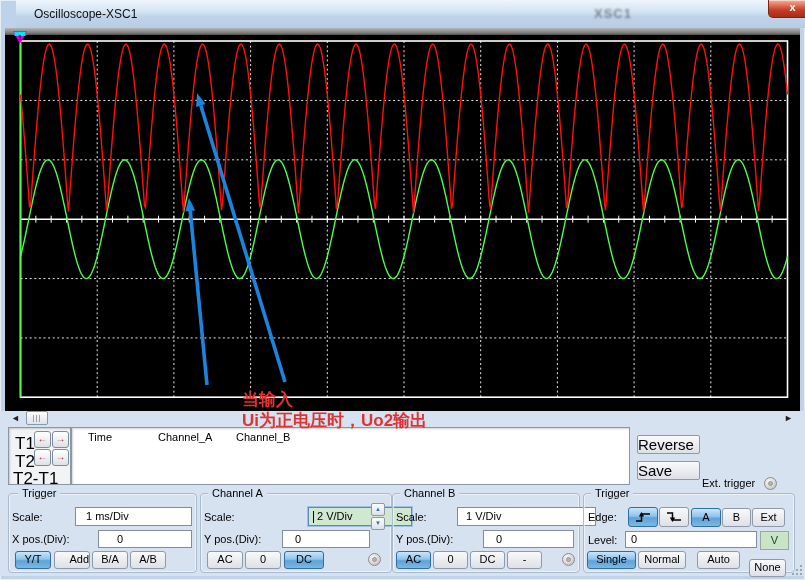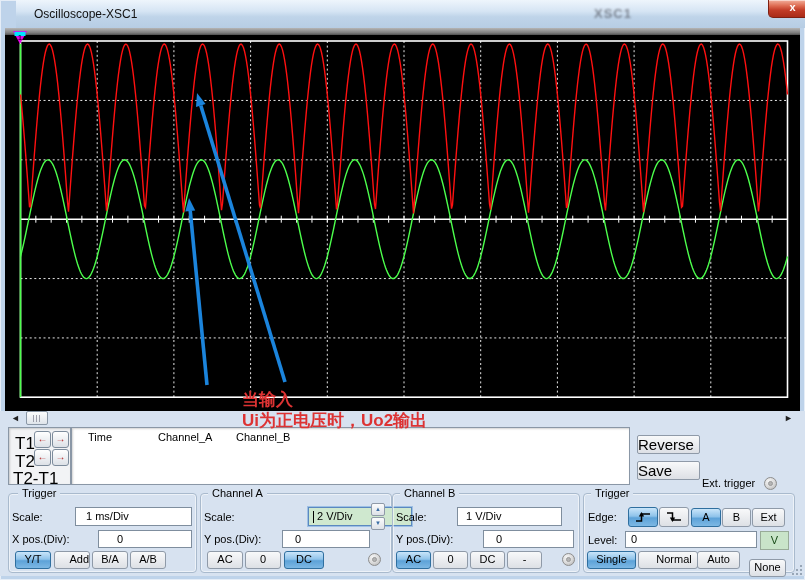--- a/index.html
+++ b/index.html
@@ -216,21 +216,21 @@
   <span class="flab" style="left:204px;top:533px;">Y pos.(Div):</span>
   <div class="field" style="left:282px;top:530px;width:88px;height:18px;padding-left:12px;">0</div>
   <div class="tbtn" style="left:207px;top:551px;width:34px;">AC</div>
   <div class="tbtn" style="left:245px;top:551px;width:34px;">0</div>
   <div class="tbtn active" style="left:284px;top:551px;width:38px;">DC</div>
   <div class="led" style="left:368px;top:553px;"></div>
 
   <div class="group" style="left:392px;top:493px;width:186px;"></div>
   <span class="chip" style="left:400px;top:487px;">Channel B</span>
   <span class="flab" style="left:396px;top:511px;">Scale:</span>
-  <div class="field" style="left:457px;top:507px;width:105px;height:19px;">1  V/Div</div>
+  <div class="field" style="left:457px;top:507px;width:139px;height:19px;">1  V/Div</div>
   <span class="flab" style="left:396px;top:533px;">Y pos.(Div):</span>
   <div class="field" style="left:483px;top:530px;width:91px;height:18px;padding-left:12px;">0</div>
   <div class="tbtn active" style="left:396px;top:551px;width:33px;">AC</div>
   <div class="tbtn" style="left:433px;top:551px;width:33px;">0</div>
   <div class="tbtn" style="left:470px;top:551px;width:33px;">DC</div>
   <div class="tbtn" style="left:507px;top:551px;width:33px;">-</div>
   <div class="led" style="left:562px;top:553px;"></div>
 
   <div class="group" style="left:583px;top:493px;width:210px;"></div>
   <span class="chip" style="left:591px;top:487px;">Trigger</span>
@@ -247,18 +247,18 @@
       <polygon points="7.5,11 4.8,6.5 10.2,6.5" fill="#000"></polygon>
     </svg>
   </div>
   <div class="tbtn active" style="left:691px;top:508px;width:28px;height:17px;line-height:16px;">A</div>
   <div class="tbtn" style="left:722px;top:508px;width:27px;height:17px;line-height:16px;">B</div>
   <div class="tbtn" style="left:752px;top:508px;width:31px;height:17px;line-height:16px;">Ext</div>
   <span class="flab" style="left:588px;top:534px;">Level:</span>
   <div class="field" style="left:625px;top:531px;width:132px;height:17px;padding-left:5px;line-height:15px;">0</div>
   <div class="vbox">V</div>
   <div class="tbtn active" style="left:587px;top:551px;width:47px;">Single</div>
-  <div class="tbtn" style="left:638px;top:551px;width:46px;padding-left:12px;">Normal</div>
+  <div class="tbtn" style="left:638px;top:551px;width:46px;">Normal</div>
   <div class="tbtn" style="left:697px;top:551px;width:41px;">Auto</div>
   <div class="tbtn" style="left:749px;top:551px;width:35px;margin-top:8px;">None</div>
 
   <div class="grip"></div>
 </div>
 
 </body></html>

